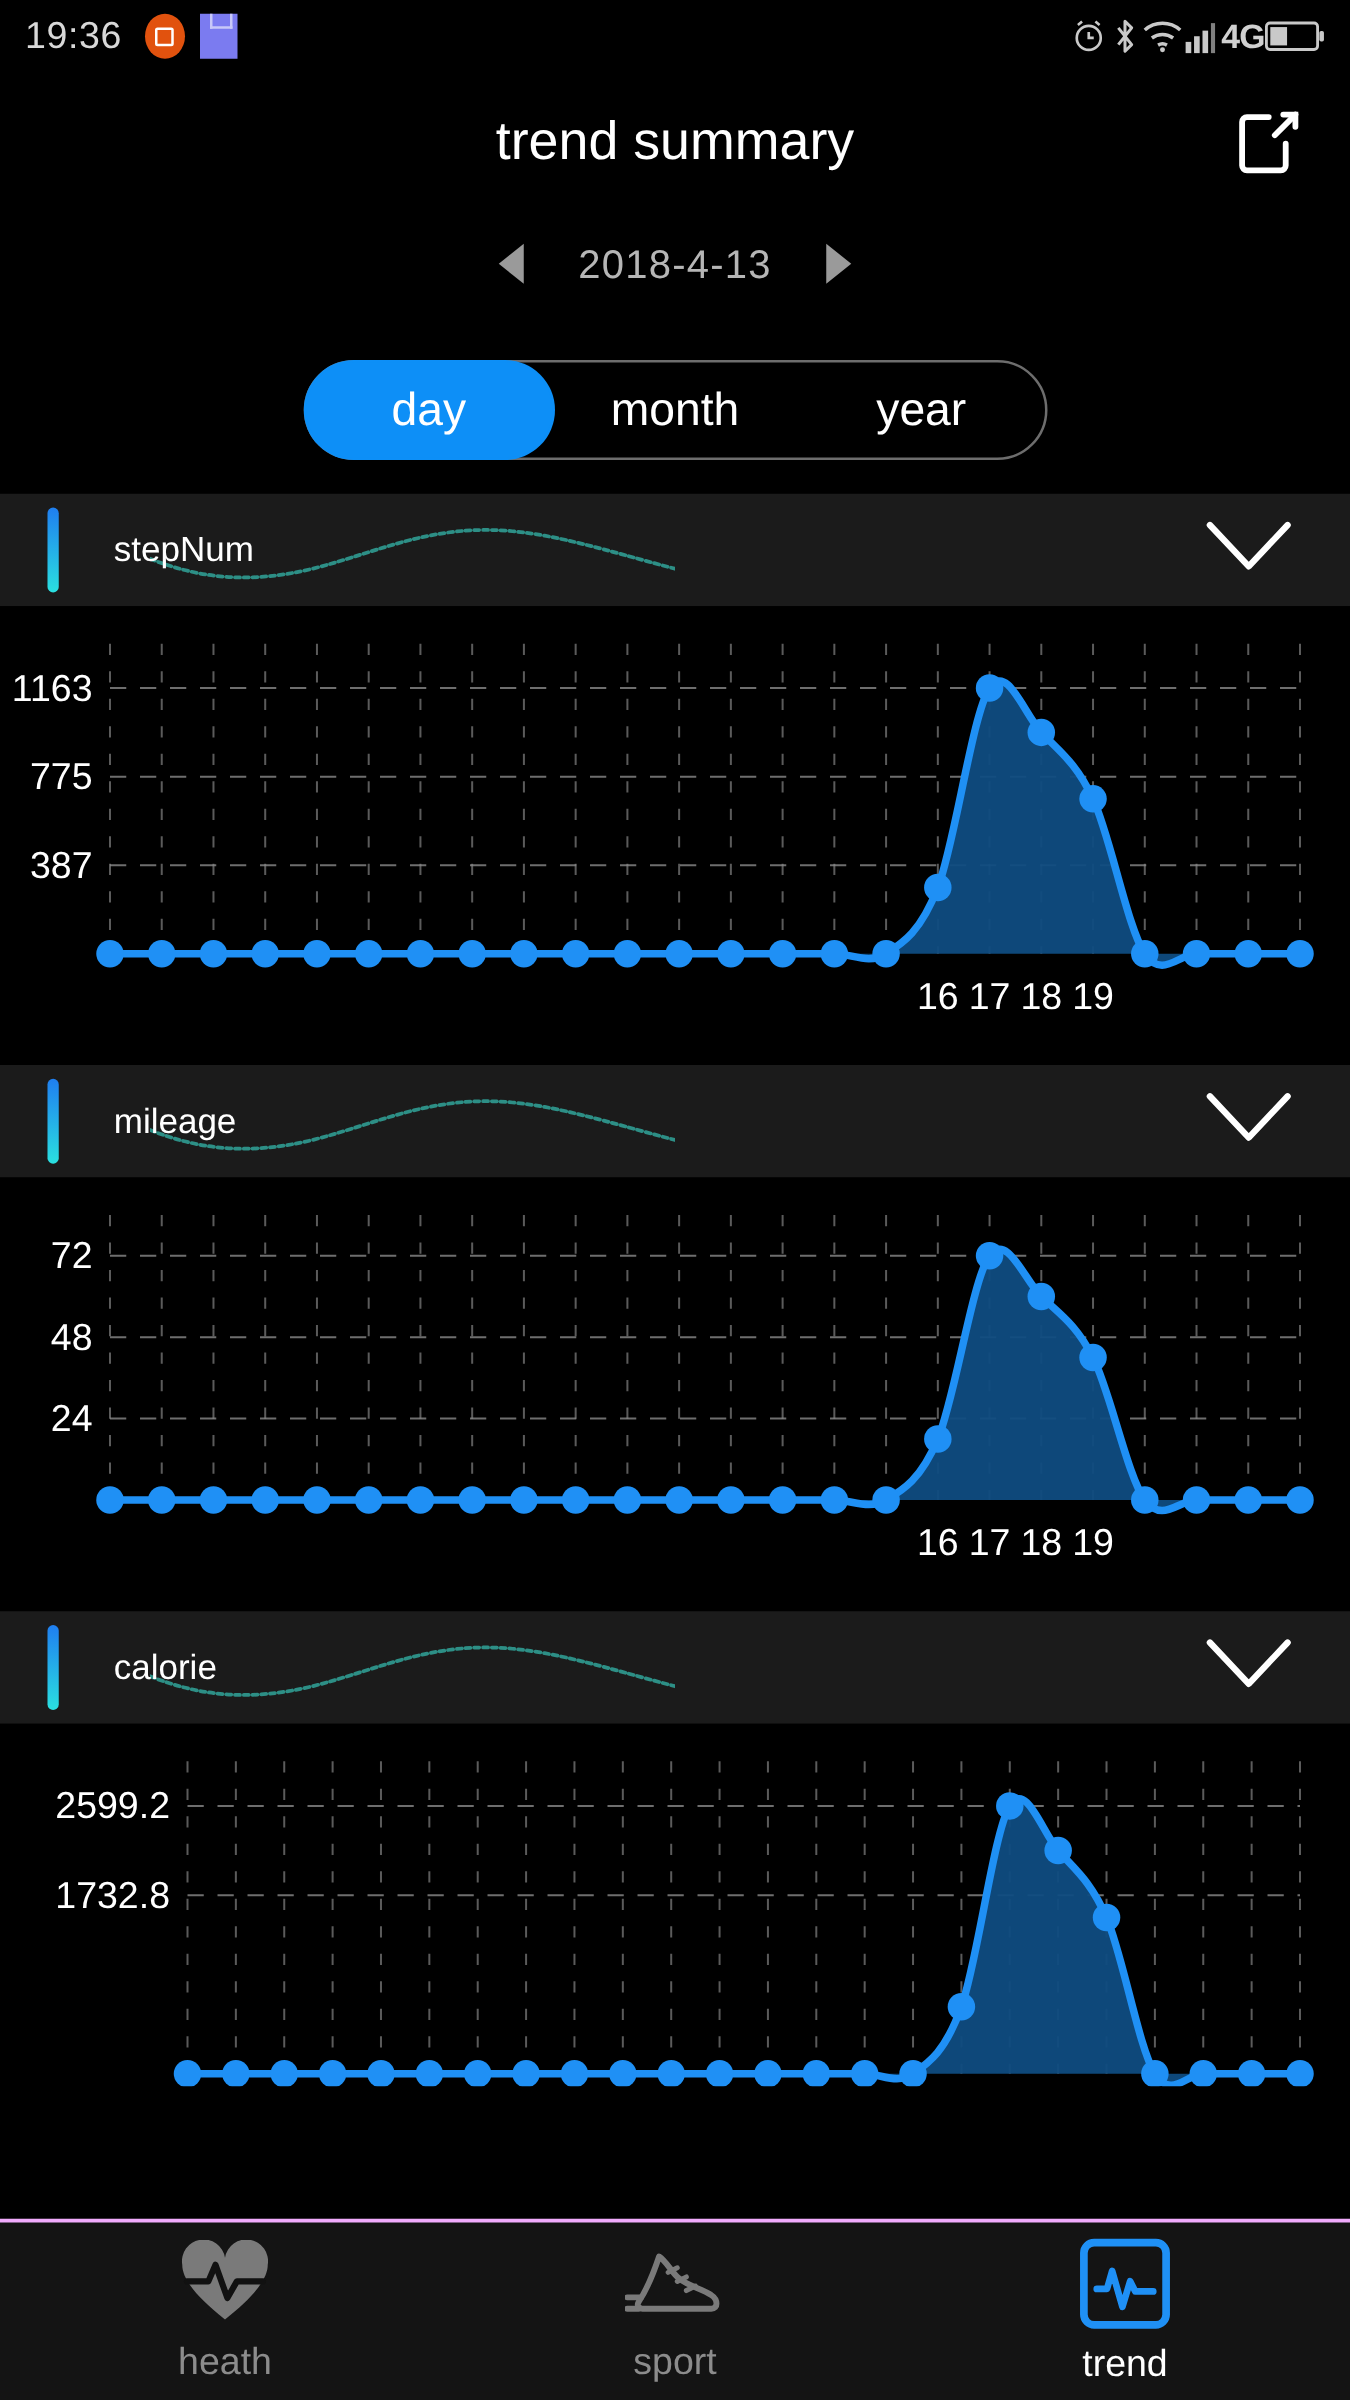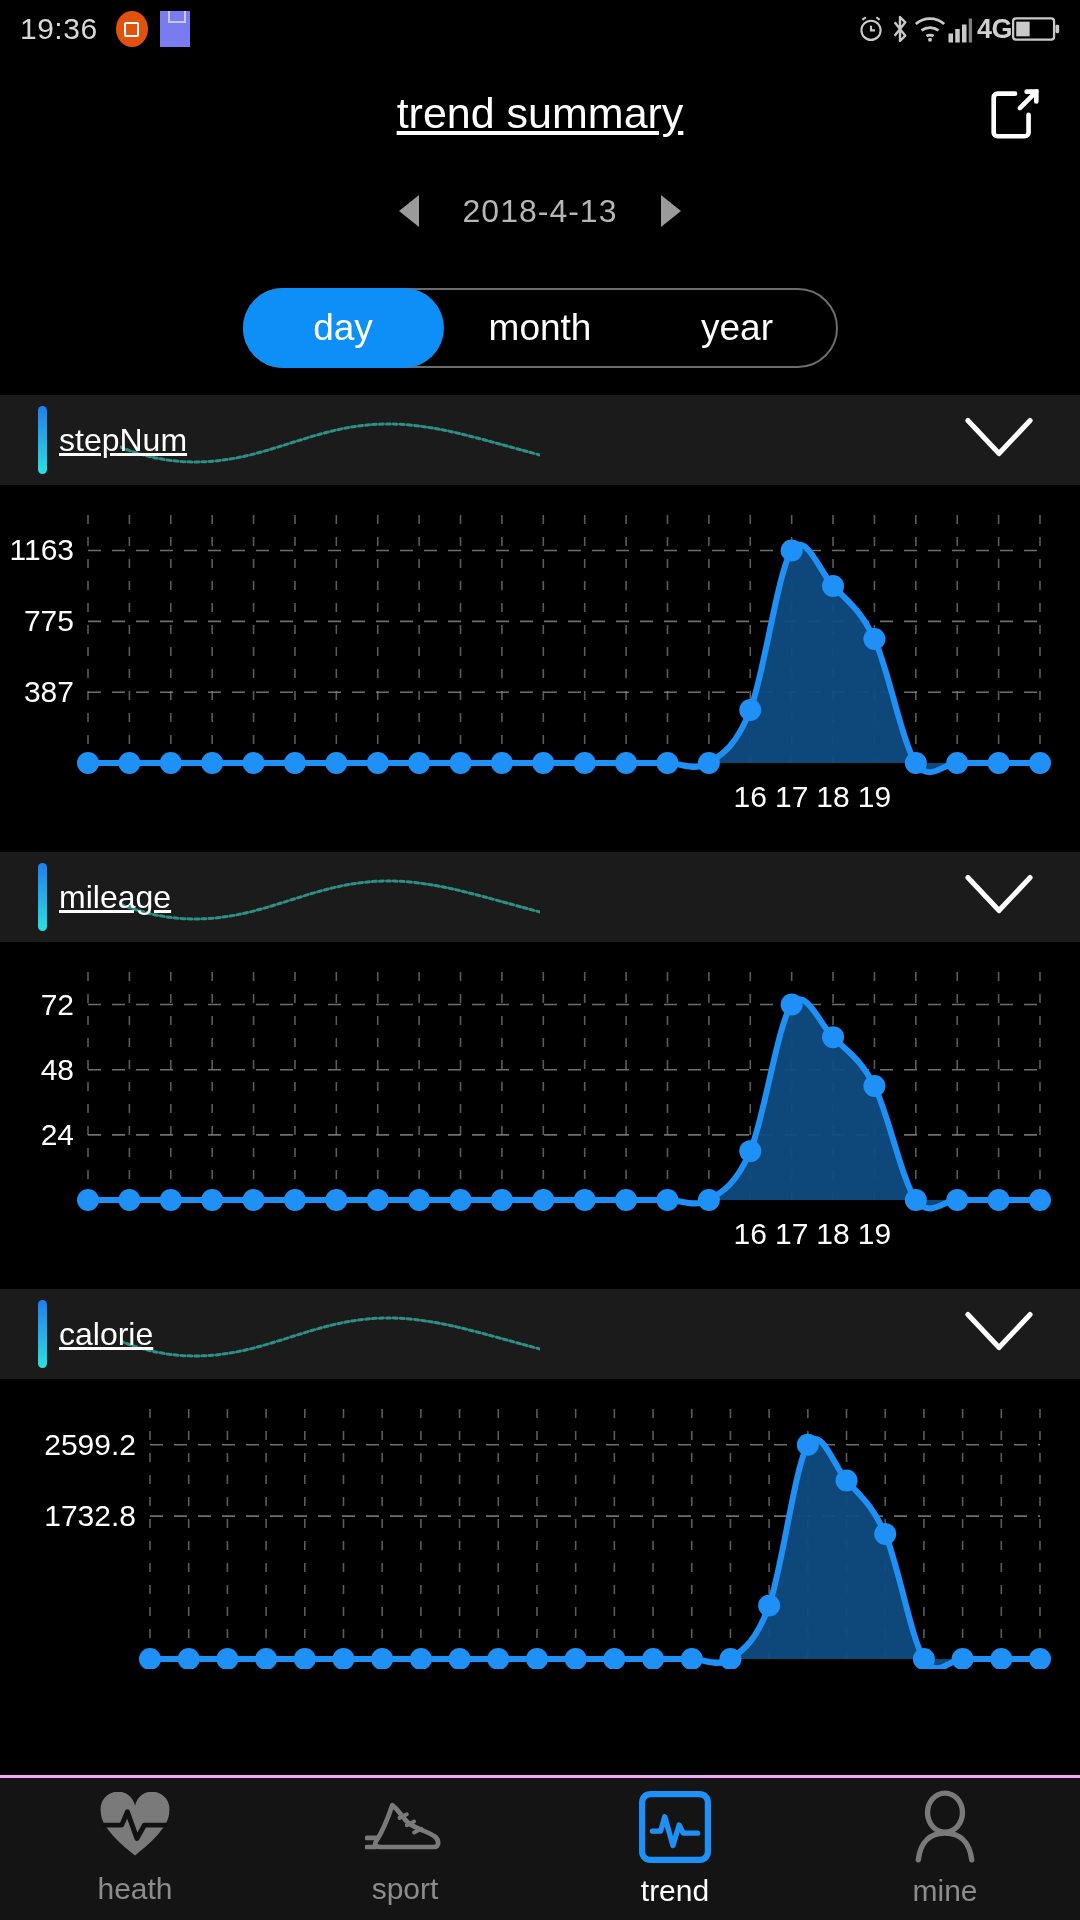--- a/index.html
+++ b/index.html
@@ -34,21 +34,20 @@
   }
   .sb-right{ margin-left:auto; display:flex; align-items:center; }
   .sb-right svg{ display:block; }
   .sb-4g{ font-size:27px; color:#d0d0d0; font-weight:600; letter-spacing:-0.5px;}
 
   
   .header{
     height:110px; position:relative;
     display:flex; align-items:center; justify-content:center;
     background:#000;
-    text-decoration:underline;
   }
   .header-title{ font-size:43px; color:#fff; font-weight:400; }
   .share-btn{
     position:absolute; right:34px; top:50%; transform:translateY(-50%);
     width:62px; height:62px;
   }
 
   
   .datenav{
     height:86px; display:flex; align-items:center; justify-content:center; gap:44px;
@@ -80,21 +79,21 @@
   .section{ margin-top:27px; }
   .sec-header{
     height:90px; background:#1b1b1b;
     display:flex; align-items:center; position:relative;
   }
   .sec-bar{
     width:9px; height:68px; margin-left:38px; border-radius:5px;
     background:linear-gradient(180deg,#1f7ef0 0%,#2ae0e0 100%);
   }
   .sec-title{
-    font-size:32px; color:#fff; margin-left:12px; position:relative; z-index:2;text-decoration:underline;
+    font-size:28px; color:#fff; margin-left:44px; position:relative; z-index:2;
   }
   .sec-wave{ position:absolute; left:120px; top:18px; }
   .sec-chevron{ position:absolute; right:46px; top:50%; transform:translateY(-50%); }
 
   
   .chart{ position:relative; background:#000; }
   .chart svg{ display:block; }
 
   
   .bottomnav{
@@ -415,20 +414,13 @@
         </svg></div>
       <div class="nav-label">sport</div>
     </div>
     <div class="nav-item active">
       <div><svg width="74" height="74" viewBox="0 0 36 36">
           <rect x="2" y="2" width="32" height="32" rx="4" fill="none" stroke="#1f90f5" stroke-width="3"></rect>
           <path d="M7 20 H11 L13 13 L17 27 L20 17 L22 21 H29" fill="none" stroke="#1f90f5" stroke-width="2.6" stroke-linecap="round" stroke-linejoin="round"></path>
         </svg></div>
       <div class="nav-label">trend</div>
     </div>
-    <div class="nav-item">
-      <div><svg width="70" height="74" viewBox="0 0 34 36">
-          <ellipse cx="17" cy="11" rx="8.5" ry="9.5" fill="none" stroke="#7a7a7a" stroke-width="2.6"></ellipse>
-          <path d="M4 34 C 5 25, 10 21, 17 21 C 24 21, 29 25, 30 34" fill="none" stroke="#7a7a7a" stroke-width="2.6" stroke-linecap="round"></path>
-        </svg></div>
-      <div class="nav-label">mine</div>
-    </div>
   </div>
 
 </body></html>

